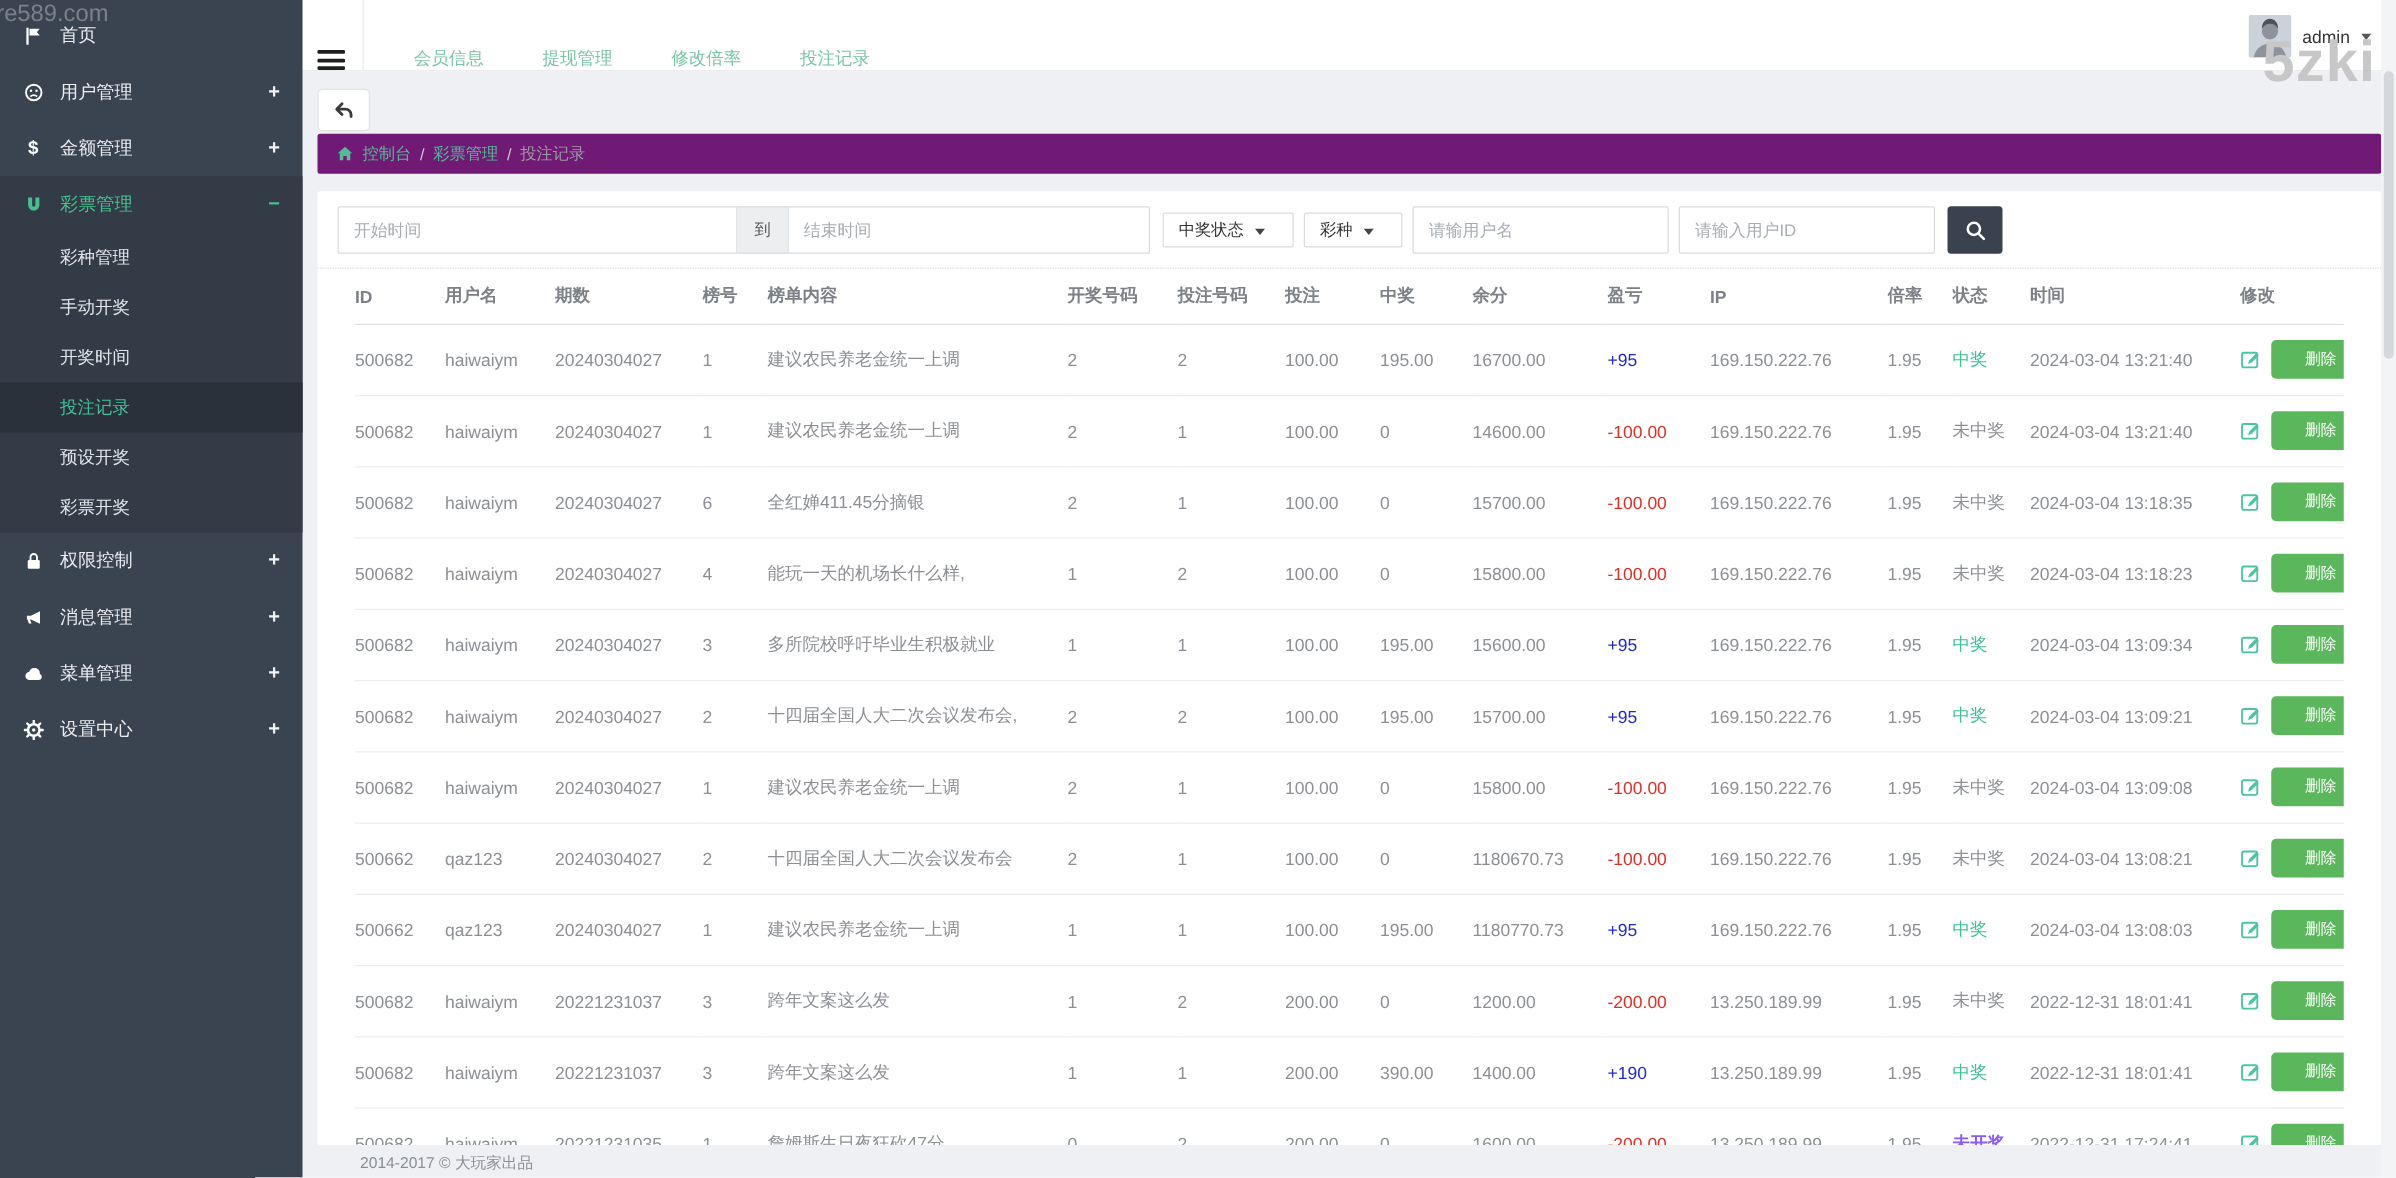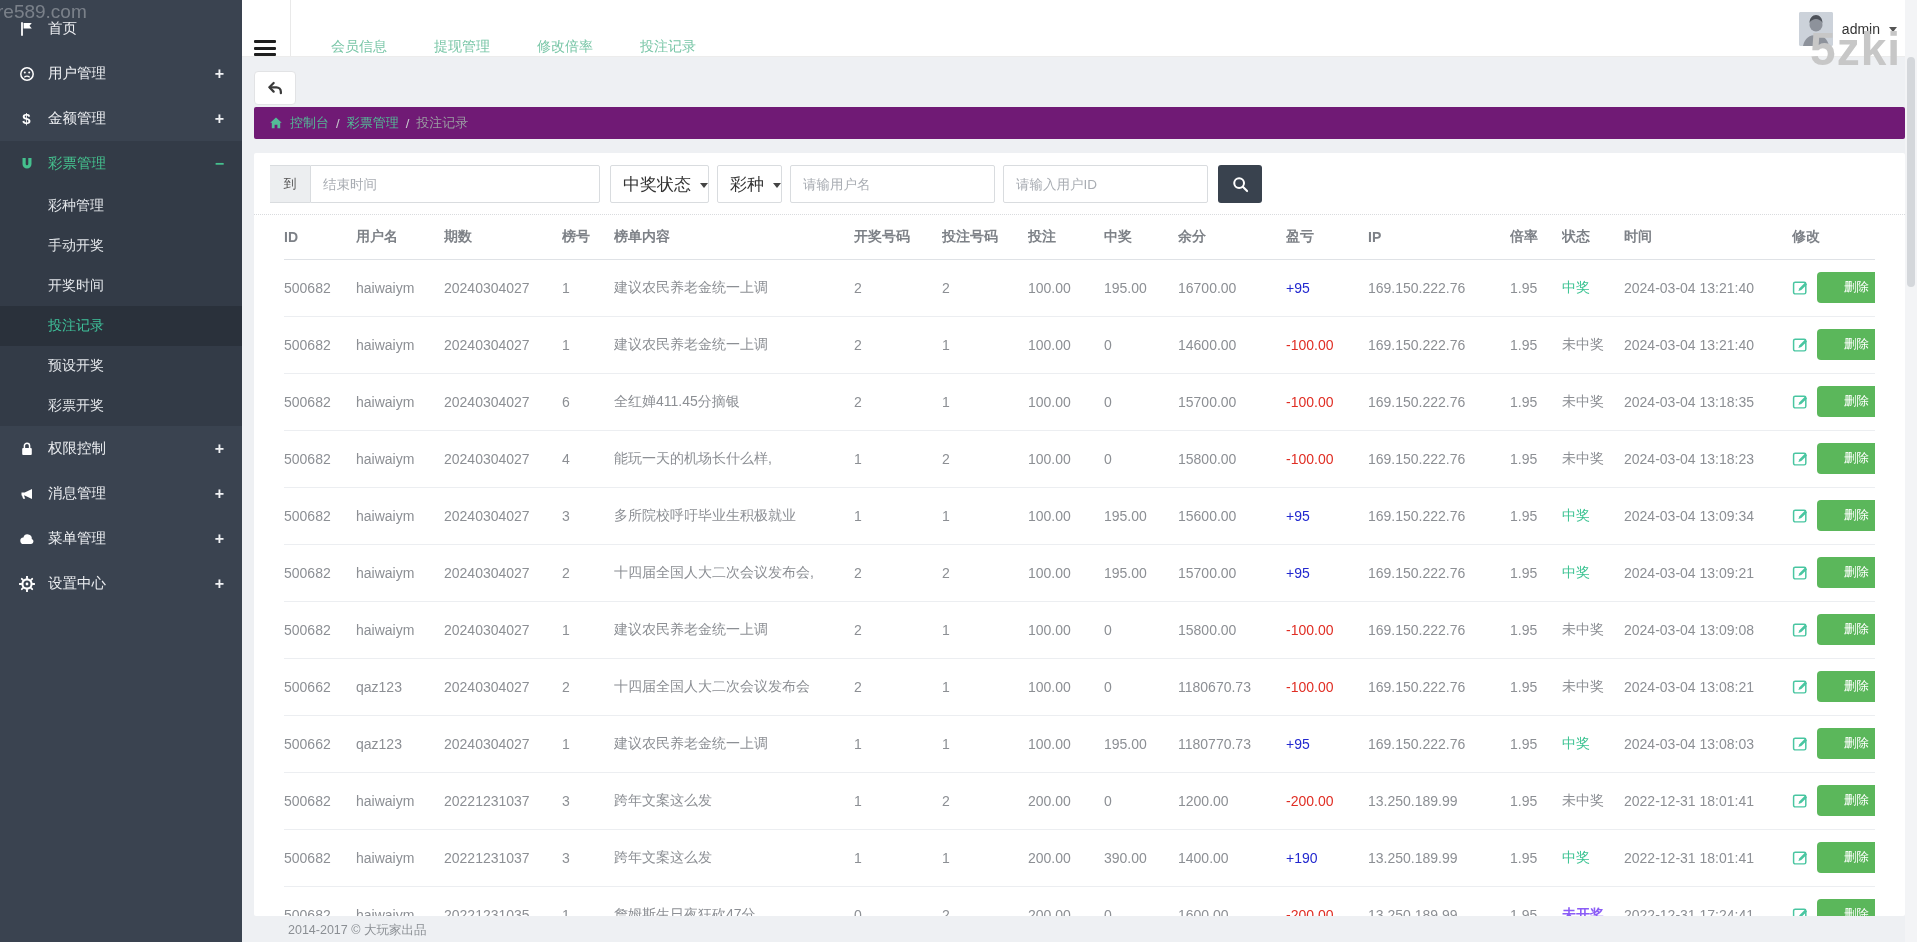--- a/index.html
+++ b/index.html
@@ -50,21 +50,21 @@
   .crumb-sep { color:#c9ccd0; }
   .crumb-cur { color:#9a9da2; }
   
   .card { margin:14px 12px 0 12px; background:#fff; border-radius:2px; height:763px; overflow:hidden; padding:12px 16px 0 16px; }
   .filterbar { display:flex; align-items:center; height:38px; }
   .fi { height:38px; border:1px solid #d9dcdf; border-radius:2px; padding:0 12px; font-size:13.5px; color:#555; outline:none; background:#fff; }
   .fi::placeholder { color:#a9adb3; }
   .date-start { width:320px; border-radius:2px 0 0 2px; }
   .date-addon { width:40px; height:38px; background:#eceef0; border-top:1px solid #d9dcdf; border-bottom:1px solid #d9dcdf; display:flex; align-items:center; justify-content:center; font-size:13px; color:#555; }
   .date-end { width:290px; border-radius:0 2px 2px 0; }
-  .sel { height:38px; border:1px solid #d9dcdf; border-radius:2px; display:flex; align-items:center; padding:0 0 0 12px; font-size:17px; color:#333; gap:9px; cursor:pointer; background:#fff; }
+  .sel { height:28px; border:1px solid #d9dcdf; border-radius:2px; display:flex; align-items:center; padding:0 22px 0 12px; font-size:13px; color:#333; gap:9px; cursor:pointer; background:#fff; }
   .sel .caret-down { border-top-color:#444; }
   .searchbtn { width:44px; height:38px; background:#39424e; border:none; border-radius:3px; display:flex; align-items:center; justify-content:center; cursor:pointer; }
   .searchbtn svg { width:17px; height:17px; }
   .gap10 { width:10px; } .gap8 { width:8px; }
   .dotted-sep { border-top:1px dotted #d9dbde; margin:11px -16px 0 -16px; }
   
   .tbl-wrap { padding:0 14px; }
   table { width:100%; border-collapse:collapse; table-layout:fixed; }
   th { text-align:left; font-size:14px; color:#7d8187; font-weight:bold; height:44px; border-bottom:1px solid #dfe2e6; padding-right:6px; white-space:nowrap; overflow:hidden; }
   td { font-size:14px; color:#8c8f94; height:56px; border-bottom:1px solid #eceef1; padding-right:6px; white-space:nowrap; overflow:hidden; }
@@ -224,20 +224,21 @@
       </svg>
     <span class="crumb-link">控制台</span>
     <span class="crumb-sep">/</span>
     <span class="crumb-link">彩票管理</span>
     <span class="crumb-sep">/</span>
     <span class="crumb-cur">投注记录</span>
   </div>
 
   <div class="card">
     <div class="filterbar">
+      <input class="fi date-start" placeholder="开始时间" style="">
       <div class="date-addon">到</div>
       <input class="fi date-end" placeholder="结束时间" style="">
       <div class="gap10"></div>
       <div class="sel">
         <span>中奖状态</span>
         <span class="caret-down"></span>
       </div>
       <div class="gap8"></div>
       <div class="sel">
         <span>彩种</span>

